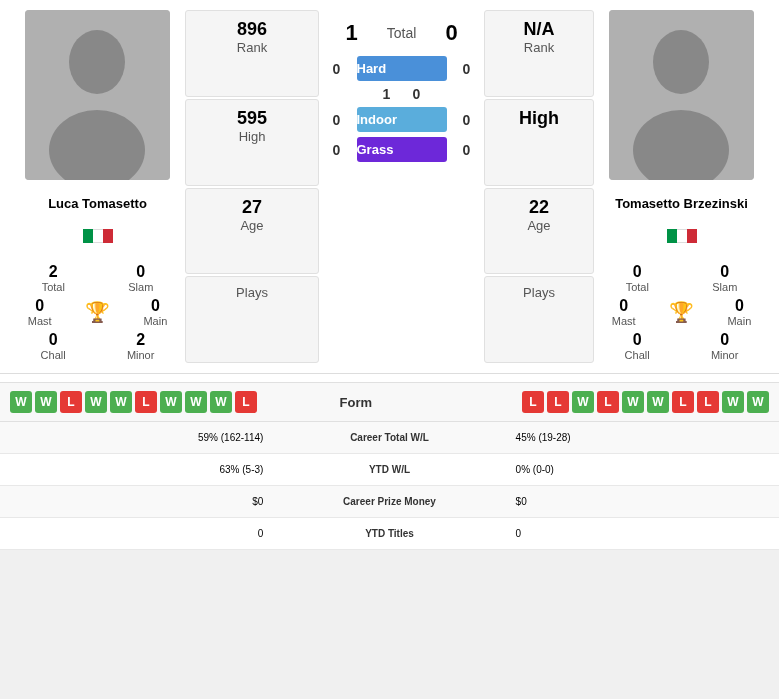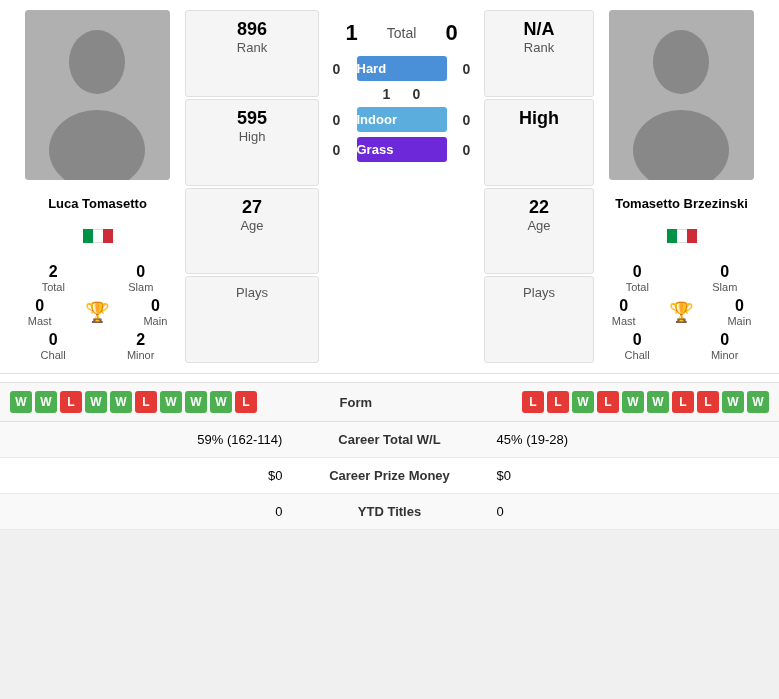--- a/index.html
+++ b/index.html
@@ -229,22 +229,22 @@
     }
     
     .stats-table tr {
       border-bottom: 1px solid #e8e8e8;
     }
     
     .stats-table tr:nth-child(odd) { background: #f9f9f9; }
     .stats-table tr:nth-child(even) { background: #fff; }
     
     .stats-table td {
-      padding: 10px 4px;
-      font-size: 13px;
+      padding: 10px 23px;
+      font-size: 10px;
     }
     
     .stats-table td:first-child { text-align: right; width: 250px; }
     .stats-table td:nth-child(2) { text-align: center; font-weight: bold; color: #333; width: 180px; }
     .stats-table td:last-child { text-align: left; width: 250px; }
     
     .flag-it {
       display: inline-flex;
       gap: 0;
       margin-top: 2px;
@@ -481,20 +481,25 @@
           <div class="badge badge-w">W</div>
         </div>
     </div>
 
     <table class="stats-table">
       <tbody id="stats-tbody">
           <tr>
       <td>59% (162-114)</td>
       <td><strong>Career Total W/L</strong></td>
       <td>45% (19-28)</td>
+    </tr>
+          <tr>
+      <td>63% (5-3)</td>
+      <td><strong>YTD W/L</strong></td>
+      <td>0% (0-0)</td>
     </tr>
           <tr>
       <td>$0</td>
       <td><strong>Career Prize Money</strong></td>
       <td>$0</td>
     </tr>
           <tr>
       <td>0</td>
       <td><strong>YTD Titles</strong></td>
       <td>0</td>

